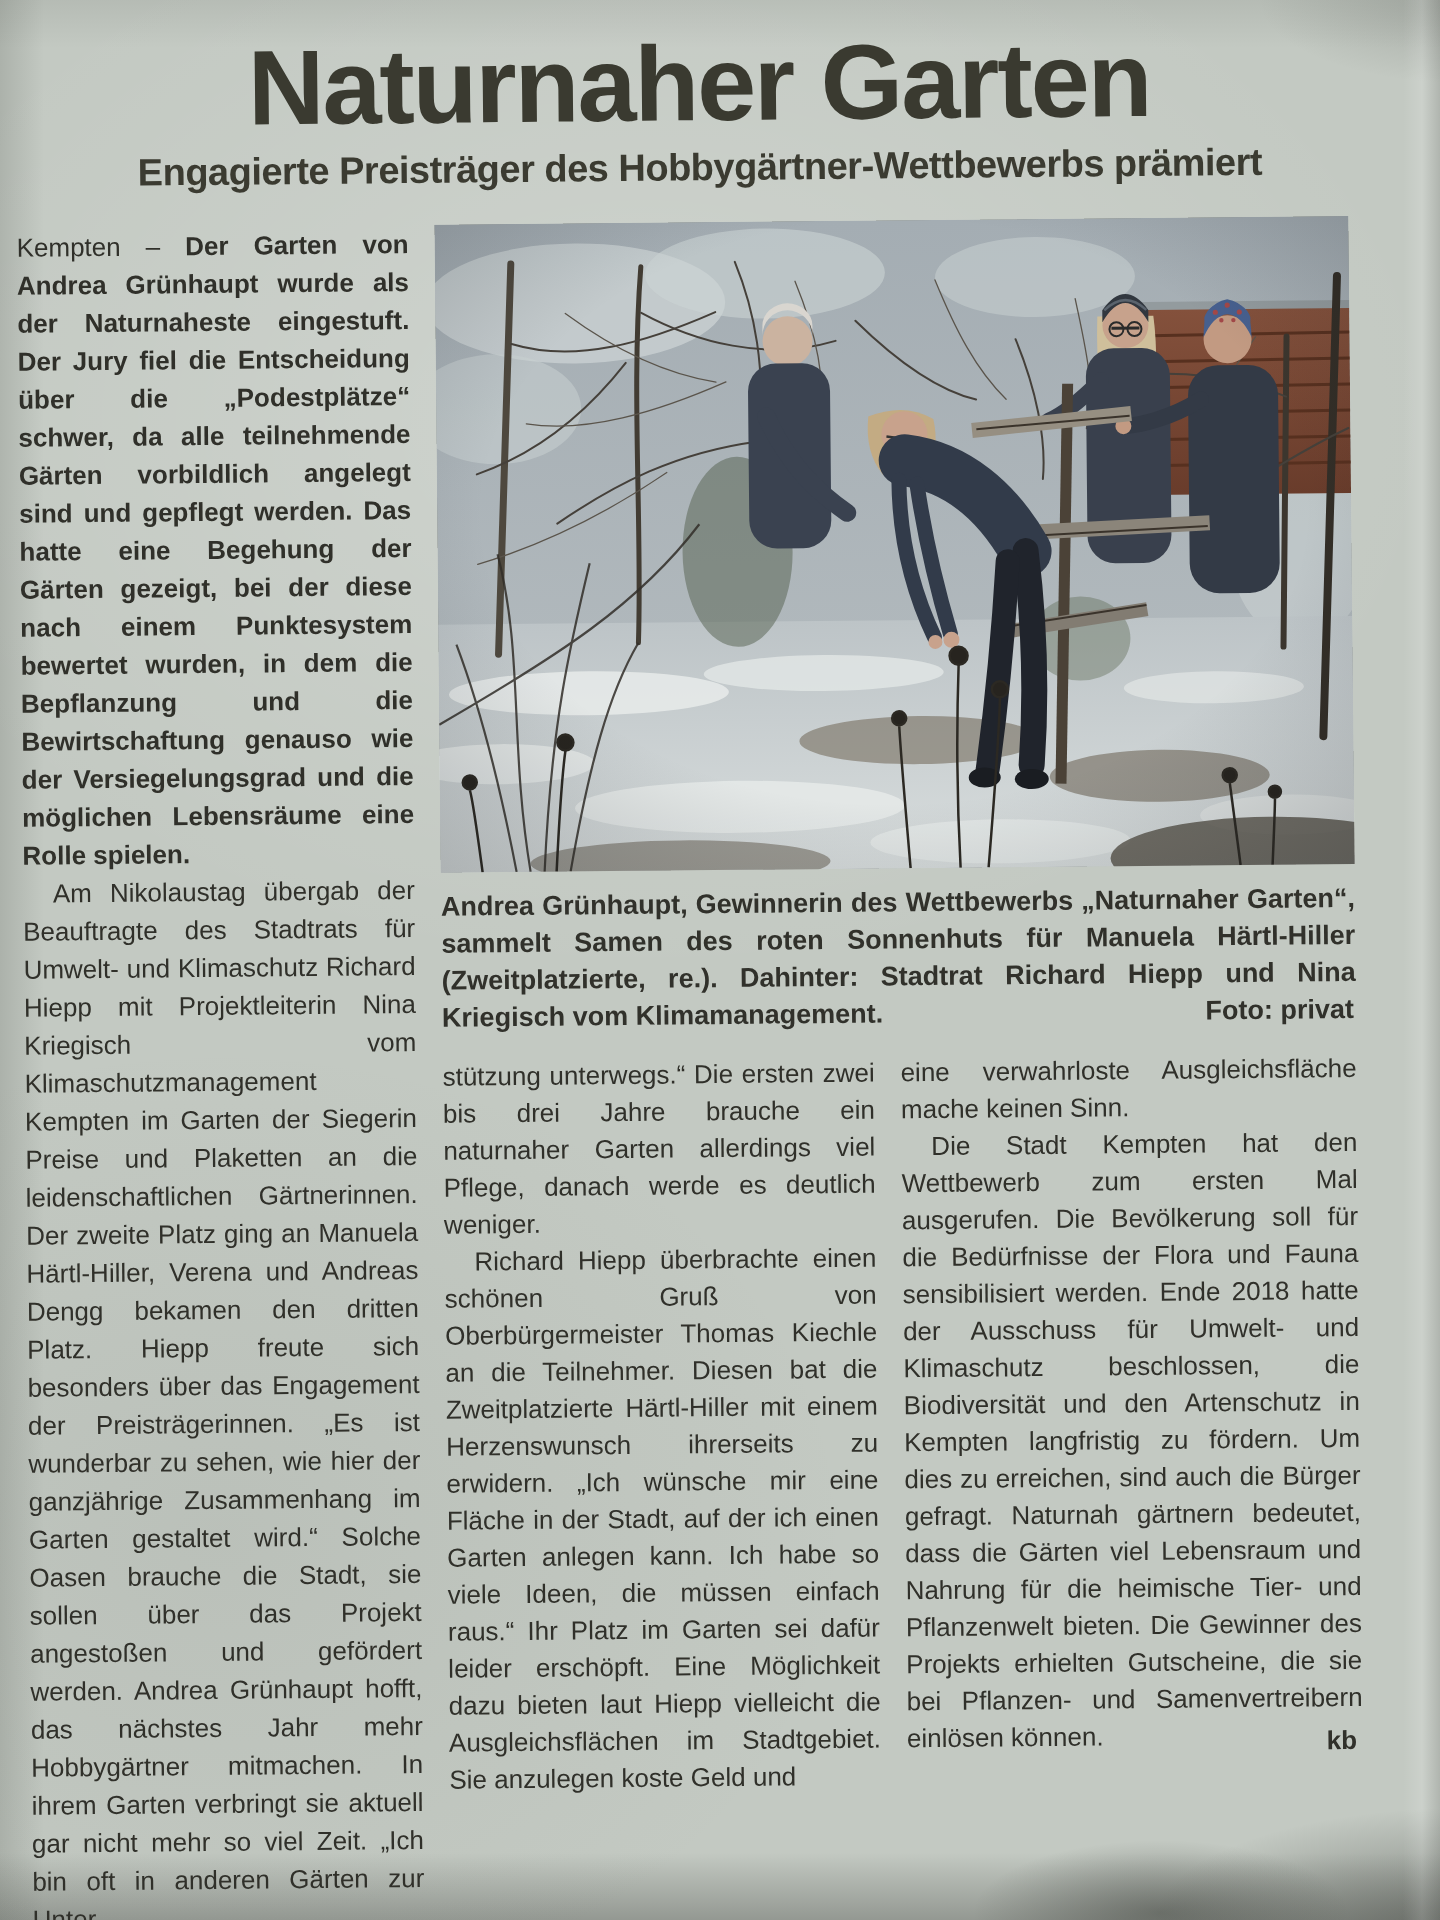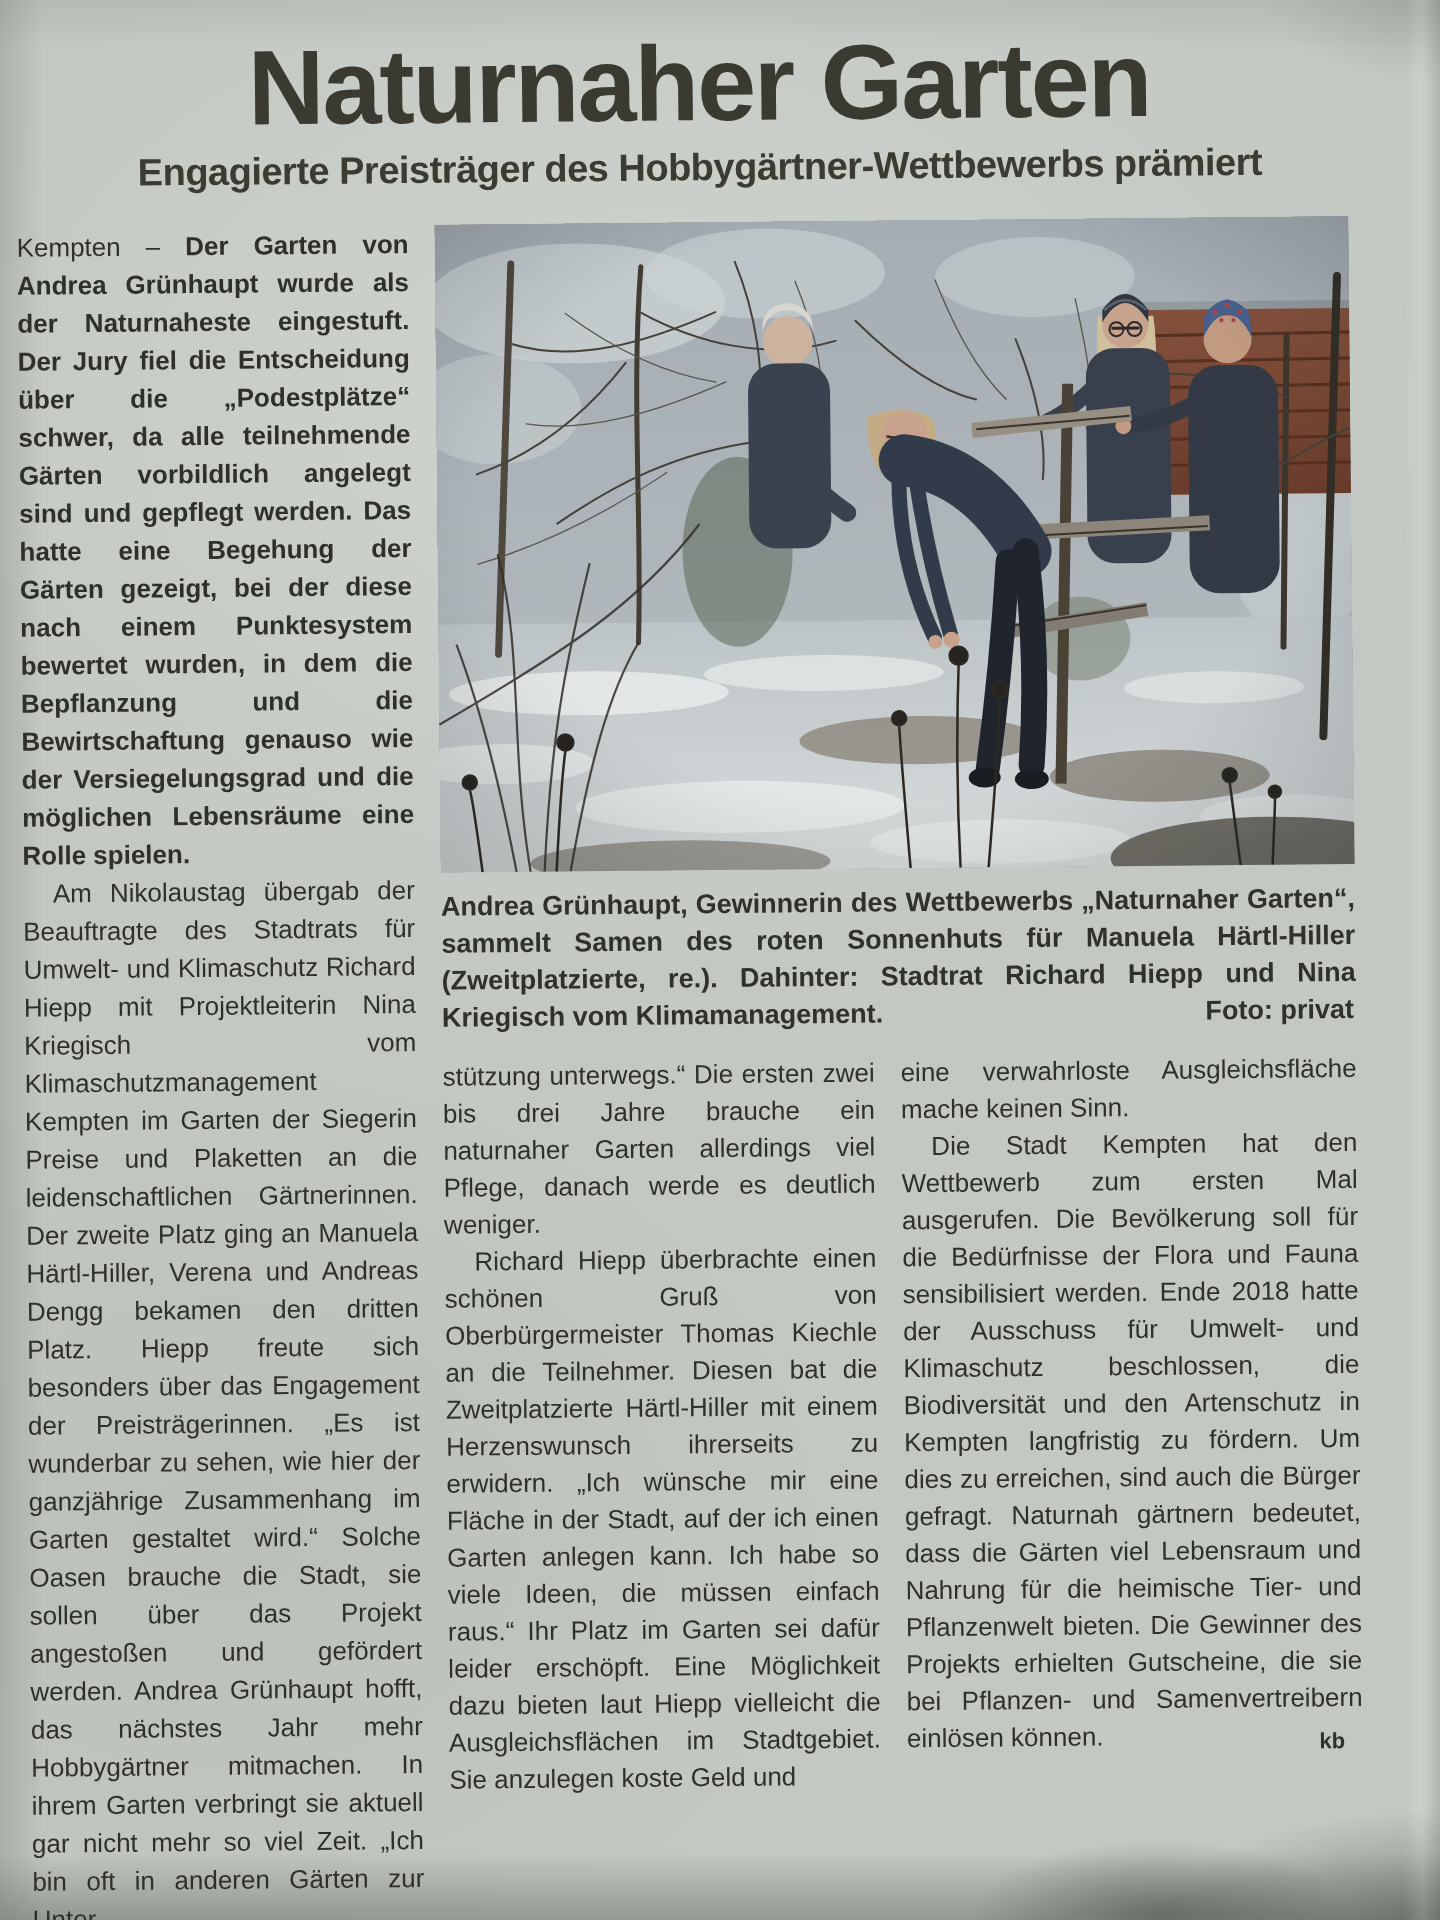--- a/index.html
+++ b/index.html
@@ -36,21 +36,21 @@
   .lead .loc{font-weight:400;}
   .indent{text-indent:30px;}
   .photo-block{position:absolute;left:434px;top:222px;width:914px;}
   .photo-frame{width:914px;height:648px;display:block;box-shadow:0 0 0 1px rgba(40,42,38,0.35) inset;}
   .caption{
     position:relative;margin-top:16px;font-weight:700;font-size:27px;line-height:37px;
     text-align:justify;color:#31312b;padding:0;
   }
   .credit{position:absolute;right:2px;bottom:0;font-weight:700;font-size:27px;color:#31312b;}
   .rightwrap{position:relative;}
-  .sig{position:absolute;right:18px;bottom:-6px;font-weight:700;font-size:22px;color:#31312b;}
+  .sig{position:absolute;right:6px;bottom:-6px;font-weight:700;font-size:26px;color:#31312b;}
 </style>
 </head>
 <body>
 
 <div class="page">
   <div class="tilt">
 
     <div class="headline">Naturnaher Garten</div>
     <div class="subhead">Engagierte Preisträger des Hobbygärtner-Wettbewerbs prämiert</div>
 

